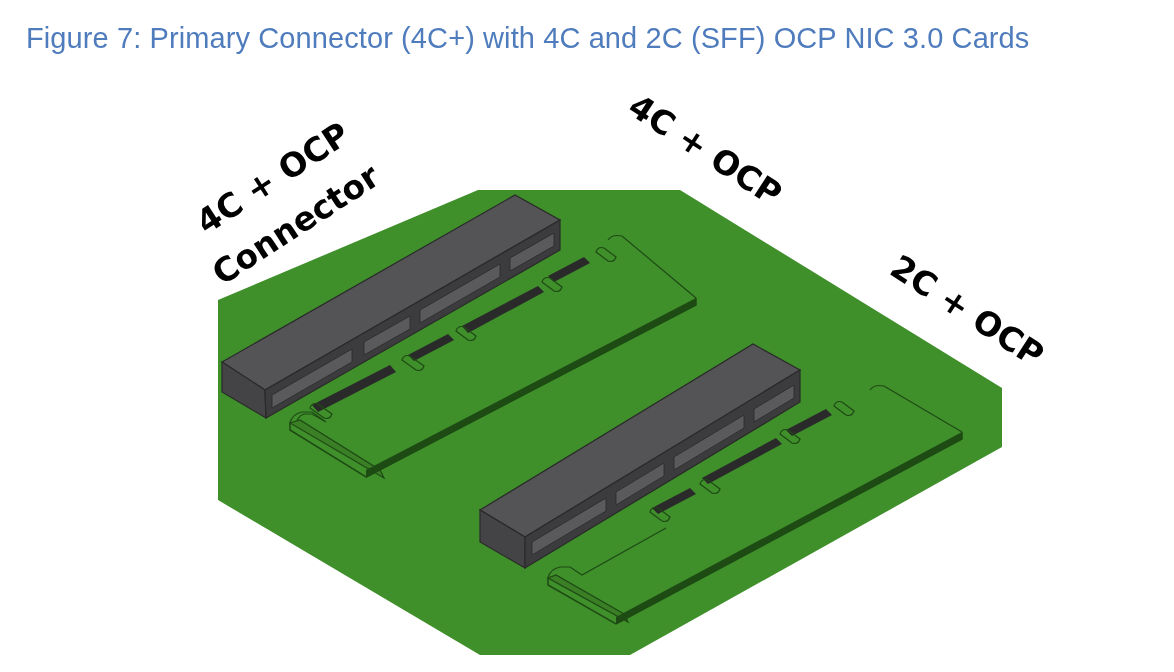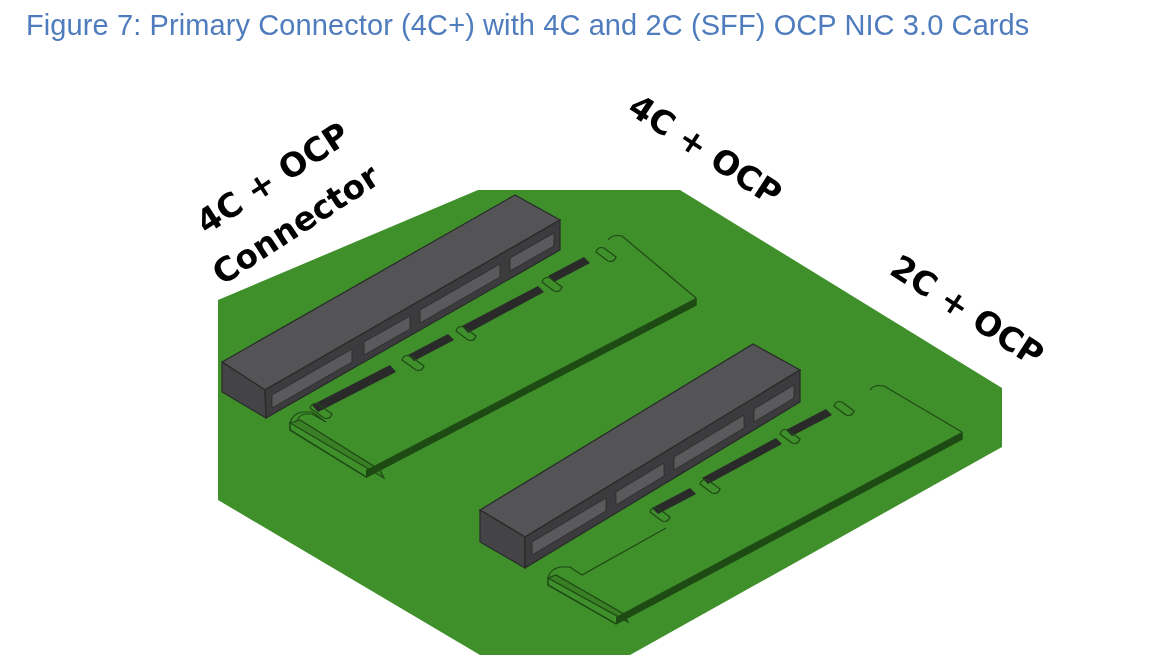--- a/index.html
+++ b/index.html
@@ -1,18 +1,18 @@
 <!DOCTYPE html>
 <html><head>
 <meta charset="utf-8">
 <style>
   html, body { margin: 0; padding: 0; background: #ffffff; }
   body { width: 1174px; height: 672px; position: relative; overflow: hidden; }
   .caption {
-    position: absolute; left: 26px; top: 9px;
+    position: absolute; left: 26px; top: 22px;
     font-family: "Liberation Sans", sans-serif;
     font-size: 29px; color: #4f7cbd; letter-spacing: 0.1px;
     white-space: nowrap;
     text-align: right;
   }
   svg.fig { position: absolute; left: 0; top: 0; }
   .lbl { font-family: "DejaVu Sans", sans-serif; font-weight: bold; font-size: 33px; fill: #000; }
 </style>
 </head>
 <body>

